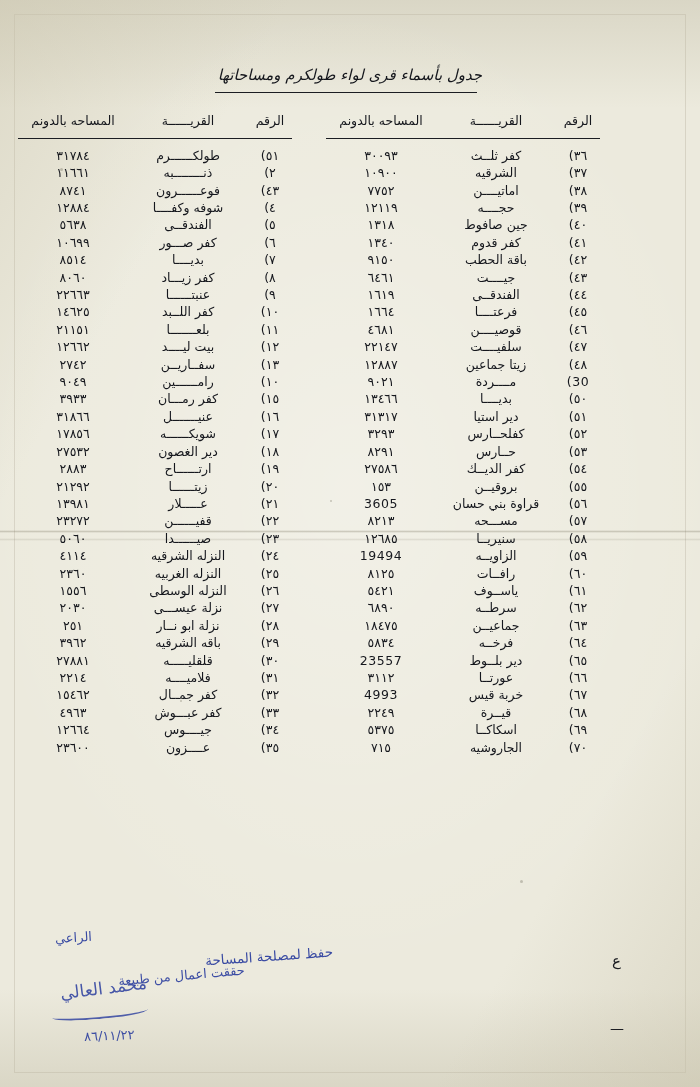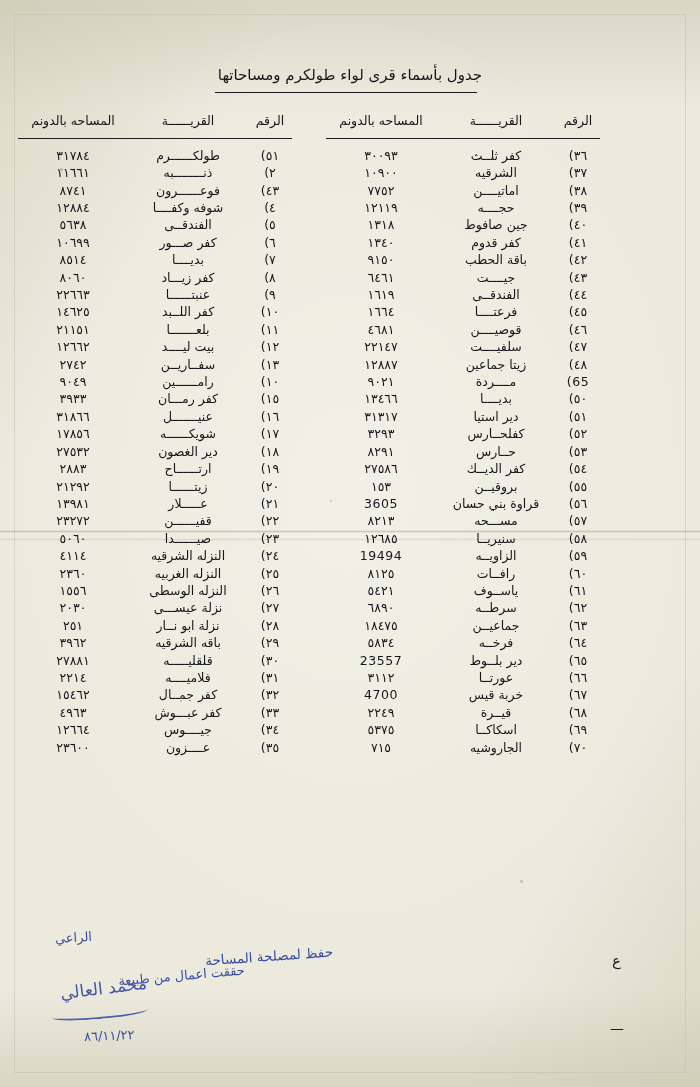--- a/index.html
+++ b/index.html
@@ -48,20 +48,21 @@
     position: absolute;
     top: 66px;
     left: 0;
     width: 700px;
     text-align: center;
     direction: rtl;
     font-size: 15px;
     letter-spacing: 1px;
     color: #14161c;
     font-family: "DejaVu Sans", sans-serif;
+    font-style: italic;
   }
   .title-rule {
     position: absolute;
     top: 92px;
     left: 215px;
     width: 262px;
     height: 1px;
     background: #1b1d22;
   }
 
@@ -487,21 +488,21 @@
               <td class="col-num">٤٧)</td>
               <td class="col-name"><span class="nm"><i>سلفيــــت</i></span></td>
               <td class="col-area">٢٢١٤٧</td>
             </tr>
             <tr>
               <td class="col-num">٤٨)</td>
               <td class="col-name"><span class="nm"><i>زيتا جماعين</i></span></td>
               <td class="col-area">١٢٨٨٧</td>
             </tr>
             <tr>
-              <td class="col-num">65)</td>
+              <td class="col-num">30)</td>
               <td class="col-name"><span class="nm"><i>مــــردة</i></span></td>
               <td class="col-area">٩٠٢١</td>
             </tr>
             <tr>
               <td class="col-num">٥٠)</td>
               <td class="col-name"><span class="nm"><i>بديــــا</i></span></td>
               <td class="col-area">١٣٤٦٦</td>
             </tr>
             <tr>
               <td class="col-num">٥١)</td>
@@ -579,21 +580,21 @@
               <td class="col-area">23557</td>
             </tr>
             <tr>
               <td class="col-num">٦٦)</td>
               <td class="col-name"><span class="nm"><i>عورتــا</i></span></td>
               <td class="col-area">٣١١٢</td>
             </tr>
             <tr>
               <td class="col-num">٦٧)</td>
               <td class="col-name"><span class="nm"><i>خربة قيس</i></span></td>
-              <td class="col-area">4700</td>
+              <td class="col-area">4993</td>
             </tr>
             <tr>
               <td class="col-num">٦٨)</td>
               <td class="col-name"><span class="nm"><i>قيــرة</i></span></td>
               <td class="col-area">٢٢٤٩</td>
             </tr>
             <tr>
               <td class="col-num">٦٩)</td>
               <td class="col-name"><span class="nm"><i>اسكاكــا</i></span></td>
               <td class="col-area">٥٣٧٥</td>

